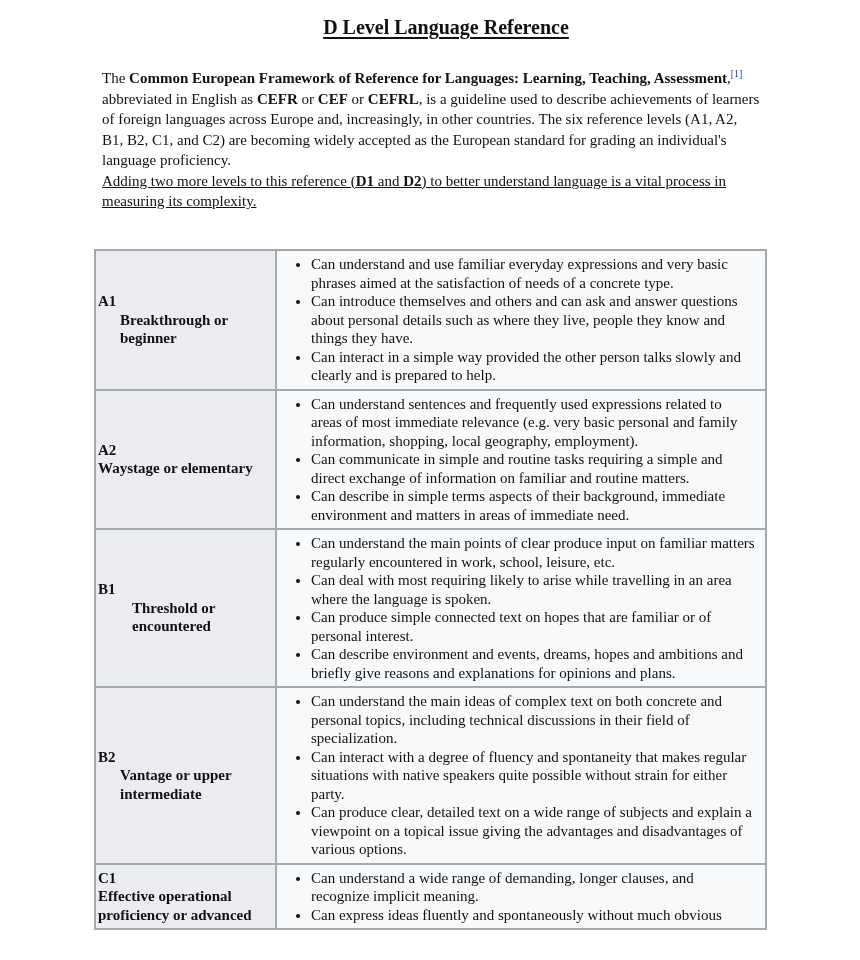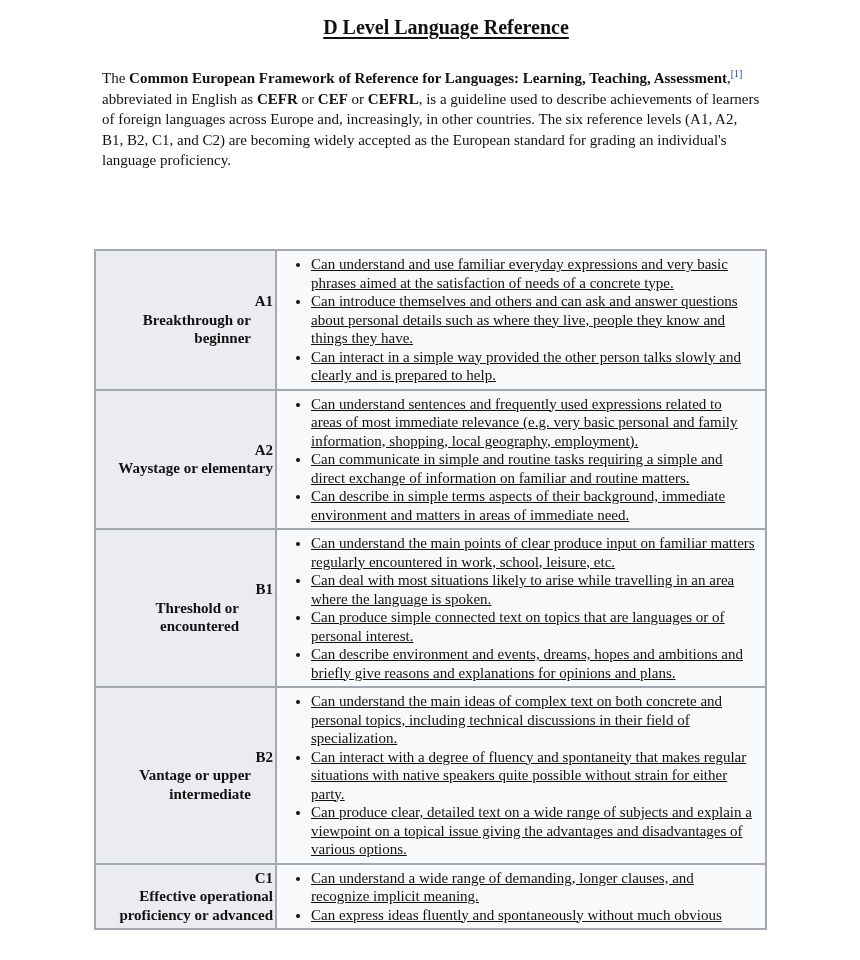--- a/index.html
+++ b/index.html
@@ -25,34 +25,35 @@
     position: absolute; left: 94px; top: 249px;
     width: 673px; border-collapse: collapse;
     font-size: 15px; line-height: 18.5px;
   }
   table.ref td {
     border: 2px solid #a2a9b1;
     padding: 0;
     vertical-align: middle;
   }
   td.lvl {
-    width: 175px; background: #eaecf0; text-align: right;
+    width: 175px; background: #eaecf0; text-align: left;
     font-weight: bold; padding: 4px 2px !important;
   }
   td.desc { background: #f8f9fa; padding: 4px 10px 4px 0 !important; }
-  td.desc ul { margin: 0; padding-left: 34px; list-style: disc; text-decoration: underline; }
+  td.desc ul { margin: 0; padding-left: 34px; list-style: disc; }
   td.desc li { padding-left: 0; margin: 0; }
 </style>
 </head>
 <body>
 
 <div class="title">D Level Language Reference</div>
 
 <div class="intro">
   <div><span>The </span><b>Common European Framework of Reference for Languages: Learning, Teaching, Assessment</b><span>,</span><sup>[1]</sup><span> abbreviated in English as </span><b>CEFR</b><span> or </span><b>CEF</b><span> or </span><b>CEFRL</b><span>, is a guideline used to describe achievements of learners of foreign languages across Europe and, increasingly, in other countries. The six reference levels (A1, A2, B1, B2, C1, and C2) are becoming widely accepted as the European standard for grading an individual's language proficiency.</span></div>
+  <div class="u"><span>Adding two more levels to this reference (</span><b>D1</b><span> and </span><b>D2</b><span>) to better understand language is a vital process in measuring its complexity.</span></div>
 </div>
 
 <table class="ref">
   <tbody>
     <tr>
       <td class="lvl">
         <div>A1</div>
         <div style="padding:0 22px;">Breakthrough or beginner</div>
       </td>
       <td class="desc">
@@ -77,22 +78,22 @@
       </td>
     </tr>
     <tr>
       <td class="lvl">
         <div>B1</div>
         <div style="padding:0 34px;">Threshold or encountered</div>
       </td>
       <td class="desc">
         <ul>
           <li>Can understand the main points of clear produce input on familiar matters regularly encountered in work, school, leisure, etc.</li>
-          <li>Can deal with most situations likely to arise while travelling in an area where the language is spoken.</li>
-          <li>Can produce simple connected text on topics that are languages or of personal interest.</li>
+          <li>Can deal with most requiring likely to arise while travelling in an area where the language is spoken.</li>
+          <li>Can produce simple connected text on hopes that are familiar or of personal interest.</li>
           <li>Can describe environment and events, dreams, hopes and ambitions and briefly give reasons and explanations for opinions and plans.</li>
         </ul>
       </td>
     </tr>
     <tr>
       <td class="lvl">
         <div>B2</div>
         <div style="padding:0 22px;">Vantage or upper intermediate</div>
       </td>
       <td class="desc">

